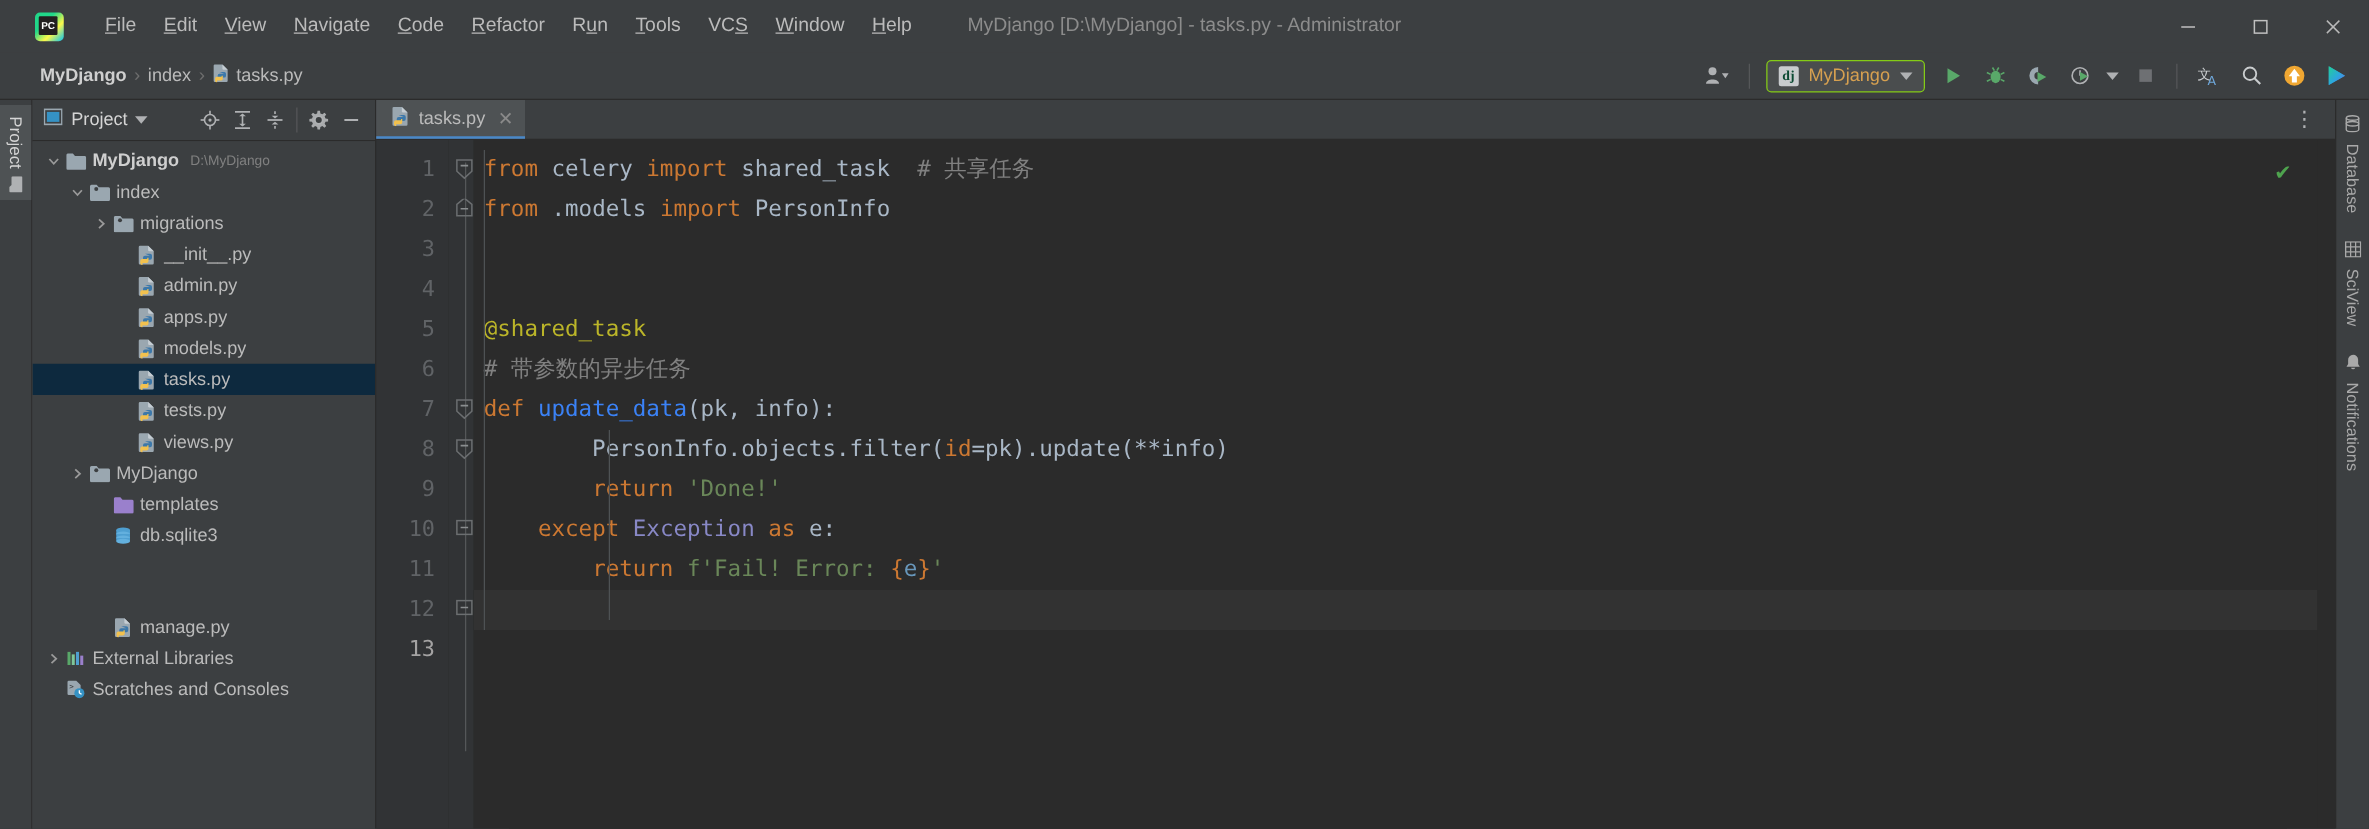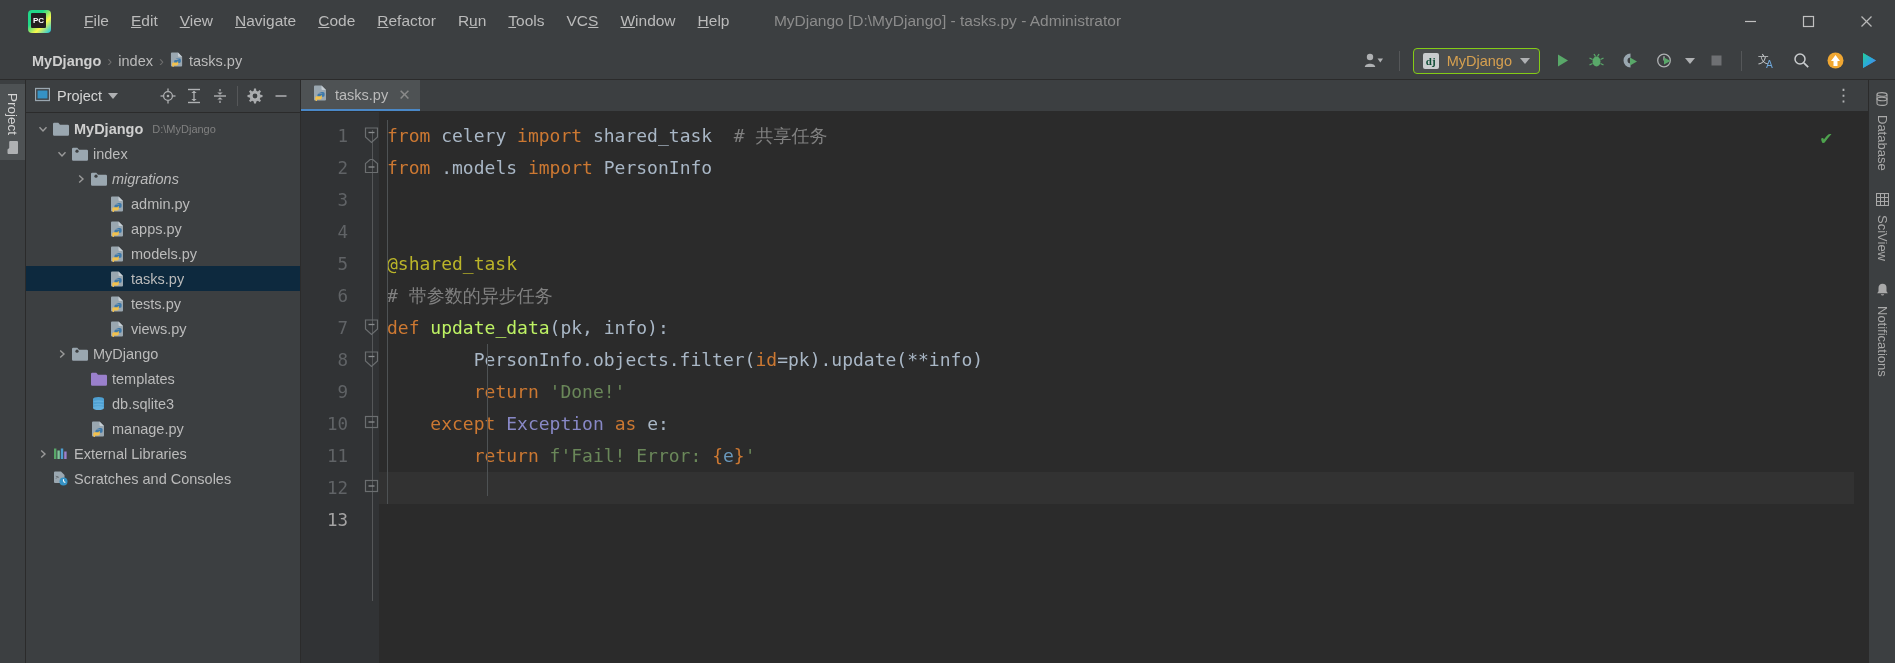--- a/index.html
+++ b/index.html
@@ -245,21 +245,21 @@
     writing-mode: vertical-rl;
     color: #A9A9A9; font-size: 13px;
     display: flex; align-items: center; gap: 6px;
   }
 
   
   .kw  { color: #CC7832; }
   .deco{ color: #BBB529; }
   .str { color: #6A8759; }
   .cmt { color: #808080; }
-  .fn  { color: #bef264; }
+  .fn  { color: #3b82f6; }
   .ident { color: #A9B7C6; }
   .num { color: #6897BB; }
   .kwarg { color: #CC7832; }
   .brace { color: #CC7832; }
   .exc { color: #8888C6; }
 </style>
 </head>
 <body>
 
 <div class="app">
@@ -493,33 +493,45 @@
               </svg>
             </span>
             <span class="node-ico">
               <svg width="16" height="14" viewBox="0 0 16 14">
                 <path d="M0 2 A1.2 1.2 0 0 1 1.2 0.8 L5.3 0.8 L7 2.8 L14.8 2.8 A1.2 1.2 0 0 1 16 4 L16 12.6 A1.2 1.2 0 0 1 14.8 13.8 L1.2 13.8 A1.2 1.2 0 0 1 0 12.6 Z" fill="#9AA7B0"></path>
                 <circle cx="5" cy="4.2" r="1.6" fill="#3C3F41"></circle>
               </svg>
             </span>
             <span class="node-lbl">index</span>
           </div>
-          <div class="tree-row" style="padding-left: 46px; font-style: italic;">
+          <div class="tree-row" style="padding-left: 46px;">
             <span class="tw">
               <svg width="10" height="10" viewBox="0 0 10 10">
                 <polyline points="3.2,1.5 7,5 3.2,8.5" fill="none" stroke="#9A9A9A" stroke-width="1.4"></polyline>
               </svg>
             </span>
             <span class="node-ico">
               <svg width="16" height="14" viewBox="0 0 16 14">
                 <path d="M0 2 A1.2 1.2 0 0 1 1.2 0.8 L5.3 0.8 L7 2.8 L14.8 2.8 A1.2 1.2 0 0 1 16 4 L16 12.6 A1.2 1.2 0 0 1 14.8 13.8 L1.2 13.8 A1.2 1.2 0 0 1 0 12.6 Z" fill="#9AA7B0"></path>
                 <circle cx="5" cy="4.2" r="1.6" fill="#3C3F41"></circle>
               </svg>
             </span>
             <span class="node-lbl">migrations</span>
+          </div>
+          <div class="tree-row" style="padding-left: 65px;">
+            <span class="tw"></span>
+            <span class="node-ico">
+              <svg width="15" height="16" viewBox="0 0 15 16">
+                <path d="M1 1.5 A1 1 0 0 1 2 0.5 L8.5 0.5 L13 5 L13 14.5 A1 1 0 0 1 12 15.5 L2 15.5 A1 1 0 0 1 1 14.5 Z" fill="#9AA7B0"></path>
+                <path d="M8.5 0.5 L13 5 L9.5 5 A1 1 0 0 1 8.5 4 Z" fill="#C5CDD3"></path>
+                <path d="M6 7 h4 a1.6 1.6 0 011.6 1.6 v1.6 a1.6 1.6 0 01-1.6 1.6 h-2.6 v1 h-3 v-2.6 a1.6 1.6 0 011.6-1.6 h4" fill="#3C78AA"></path>
+                <path d="M4 16 h-0.2 a1.6 1.6 0 01-1.6-1.6 v-1.6 a1.6 1.6 0 011.6-1.6 h4 v-1 h1 v2.6 a1.6 1.6 0 01-1.6 1.6 h-3.2" fill="#F2C14E"></path>
+              </svg>
+            </span>
+            <span class="node-lbl">__init__.py</span>
           </div>
           <div class="tree-row" style="padding-left: 65px;">
             <span class="tw"></span>
             <span class="node-ico">
               <svg width="15" height="16" viewBox="0 0 15 16">
                 <path d="M1 1.5 A1 1 0 0 1 2 0.5 L8.5 0.5 L13 5 L13 14.5 A1 1 0 0 1 12 15.5 L2 15.5 A1 1 0 0 1 1 14.5 Z" fill="#9AA7B0"></path>
                 <path d="M8.5 0.5 L13 5 L9.5 5 A1 1 0 0 1 8.5 4 Z" fill="#C5CDD3"></path>
                 <path d="M6 7 h4 a1.6 1.6 0 011.6 1.6 v1.6 a1.6 1.6 0 01-1.6 1.6 h-2.6 v1 h-3 v-2.6 a1.6 1.6 0 011.6-1.6 h4" fill="#3C78AA"></path>
                 <path d="M4 16 h-0.2 a1.6 1.6 0 01-1.6-1.6 v-1.6 a1.6 1.6 0 011.6-1.6 h4 v-1 h1 v2.6 a1.6 1.6 0 01-1.6 1.6 h-3.2" fill="#F2C14E"></path>
               </svg>
@@ -617,21 +629,21 @@
                 <rect x="2" y="3" width="11" height="3.2" fill="#4E9FD1"></rect>
                 <ellipse cx="7.5" cy="6.2" rx="5.5" ry="2" fill="#63B0DE"></ellipse>
                 <rect x="2" y="6.2" width="11" height="3.2" fill="#4E9FD1"></rect>
                 <ellipse cx="7.5" cy="9.4" rx="5.5" ry="2" fill="#63B0DE"></ellipse>
                 <rect x="2" y="9.4" width="11" height="2.6" fill="#4E9FD1"></rect>
                 <ellipse cx="7.5" cy="12" rx="5.5" ry="2" fill="#63B0DE"></ellipse>
               </svg>
             </span>
             <span class="node-lbl">db.sqlite3</span>
           </div>
-          <div class="tree-row" style="padding-left: 46px;">
+          <div class="tree-row" style="padding-left: 46px; margin-top: 48px;">
             <span class="tw"></span>
             <span class="node-ico">
               <svg width="15" height="16" viewBox="0 0 15 16">
                 <path d="M1 1.5 A1 1 0 0 1 2 0.5 L8.5 0.5 L13 5 L13 14.5 A1 1 0 0 1 12 15.5 L2 15.5 A1 1 0 0 1 1 14.5 Z" fill="#9AA7B0"></path>
                 <path d="M8.5 0.5 L13 5 L9.5 5 A1 1 0 0 1 8.5 4 Z" fill="#C5CDD3"></path>
                 <path d="M6 7 h4 a1.6 1.6 0 011.6 1.6 v1.6 a1.6 1.6 0 01-1.6 1.6 h-2.6 v1 h-3 v-2.6 a1.6 1.6 0 011.6-1.6 h4" fill="#3C78AA"></path>
                 <path d="M4 16 h-0.2 a1.6 1.6 0 01-1.6-1.6 v-1.6 a1.6 1.6 0 011.6-1.6 h4 v-1 h1 v2.6 a1.6 1.6 0 01-1.6 1.6 h-3.2" fill="#F2C14E"></path>
               </svg>
             </span>
             <span class="node-lbl">manage.py</span>

